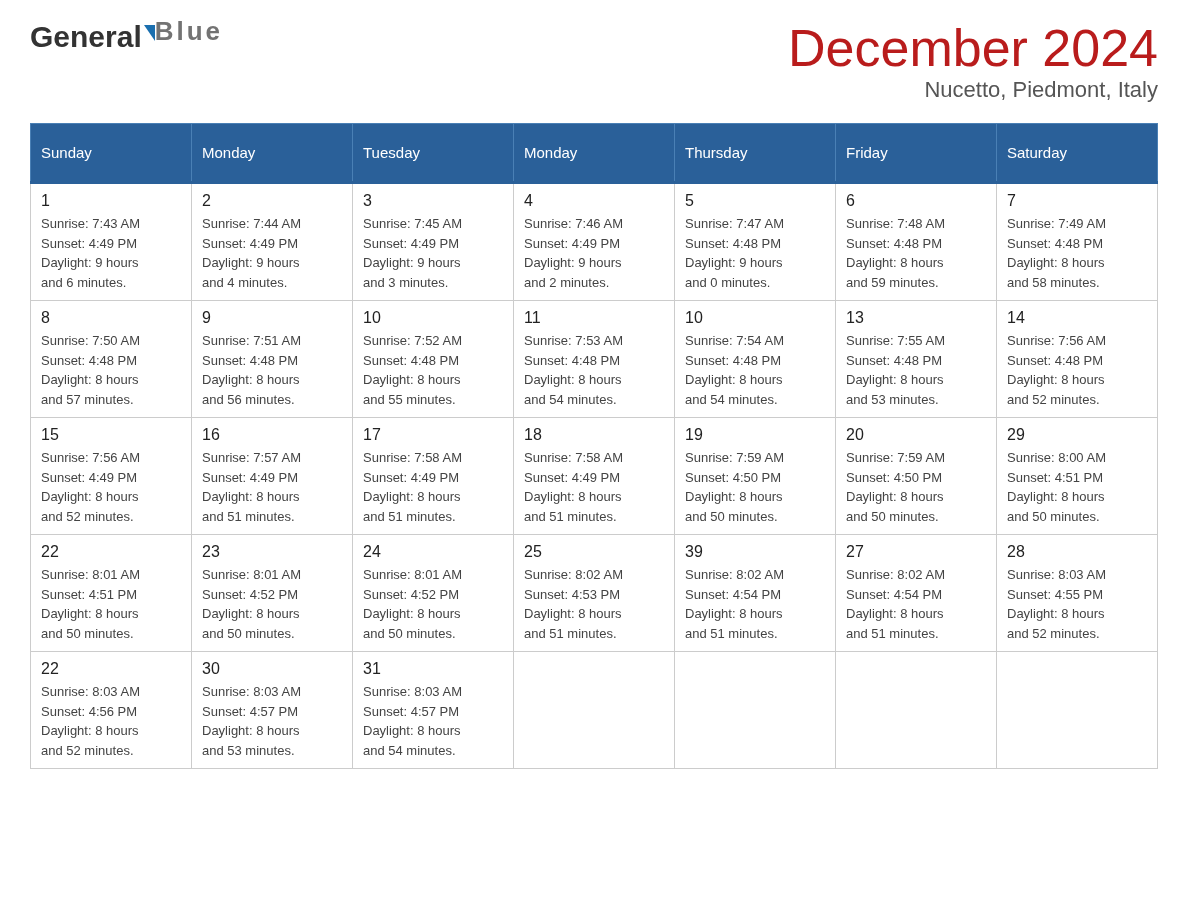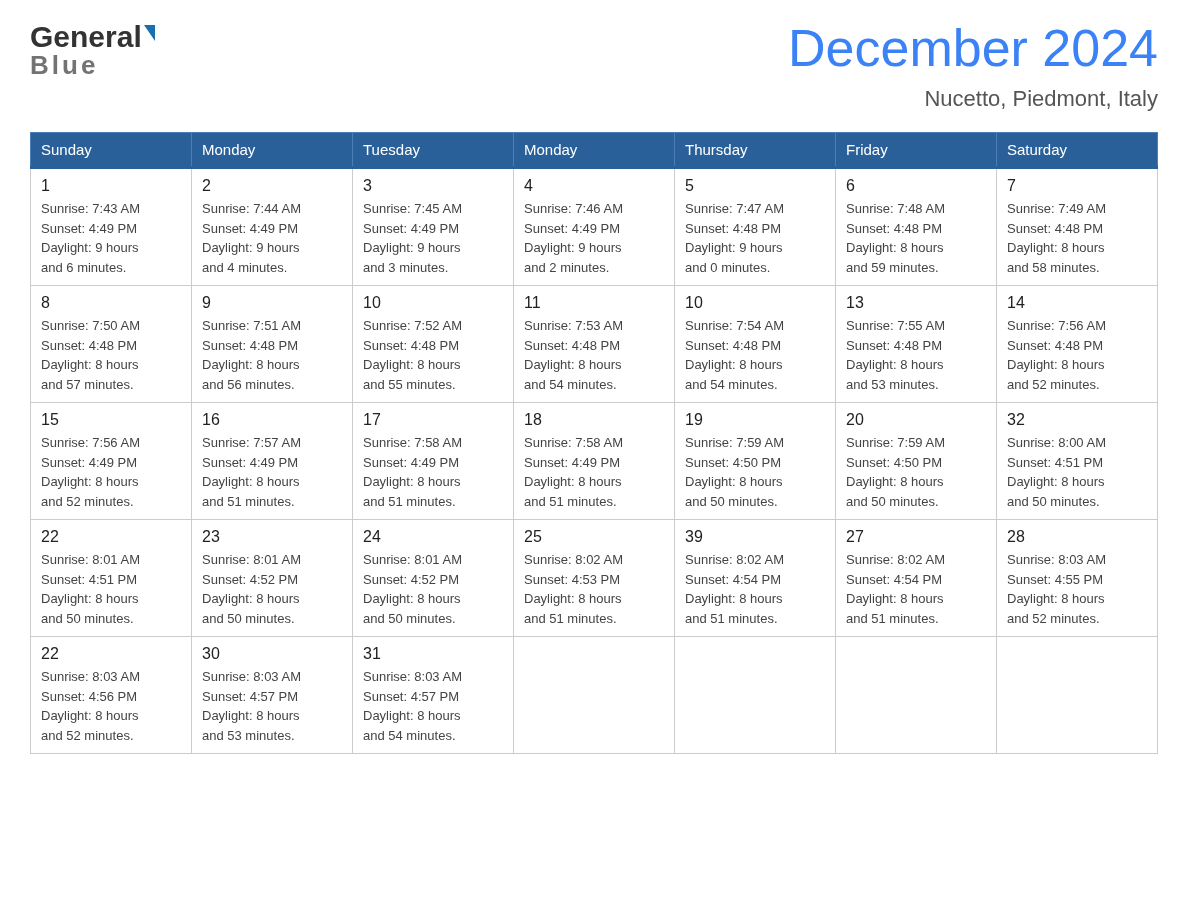--- a/index.html
+++ b/index.html
@@ -14,53 +14,53 @@
 
     .header-area {
       display: flex;
       justify-content: space-between;
       align-items: flex-start;
       margin-bottom: 20px;
     }
 
     .logo-area {
       display: flex;
-      flex-direction: column;
+      flex-direction: row;
       align-items: flex-start;
     }
 
     .title-area {
       text-align: right;
     }
 
     .month-title {
       font-size: 52px;
       font-weight: normal;
-      color: #3b82f6;
+      color: #b91c1c;
       line-height: 1.1;
     }
 
     .location-subtitle {
       font-size: 22px;
       color: #555;
-      margin-top: 9px;
+      margin-top: 0;
     }
 
     .calendar-table {
       width: 100%;
       border-collapse: collapse;
       table-layout: fixed;
     }
 
     .calendar-table thead tr th {
       background-color: #2a6099;
       color: #fff;
       font-size: 15px;
       font-weight: normal;
-      padding: 8px 10px;
+      padding: 20px 10px;
       text-align: left;
       border: 1px solid #4a80b5;
       margin-top: 16px;
     }
 
     .calendar-table tbody tr td {
       vertical-align: top;
       border: 1px solid #ccc;
       padding: 8px 10px;
       font-size: 13px;
@@ -203,21 +203,21 @@
         </td>
         <td>
           <span class="day-number">19</span>
           <div class="day-info">Sunrise: 7:59 AM<br>Sunset: 4:50 PM<br>Daylight: 8 hours<br>and 50 minutes.</div>
         </td>
         <td>
           <span class="day-number">20</span>
           <div class="day-info">Sunrise: 7:59 AM<br>Sunset: 4:50 PM<br>Daylight: 8 hours<br>and 50 minutes.</div>
         </td>
         <td>
-          <span class="day-number">32</span>
+          <span class="day-number">29</span>
           <div class="day-info">Sunrise: 8:00 AM<br>Sunset: 4:51 PM<br>Daylight: 8 hours<br>and 50 minutes.</div>
         </td>
       </tr>
       <tr class="week-row">
         <td>
           <span class="day-number">22</span>
           <div class="day-info">Sunrise: 8:01 AM<br>Sunset: 4:51 PM<br>Daylight: 8 hours<br>and 50 minutes.</div>
         </td>
         <td>
           <span class="day-number">23</span>

